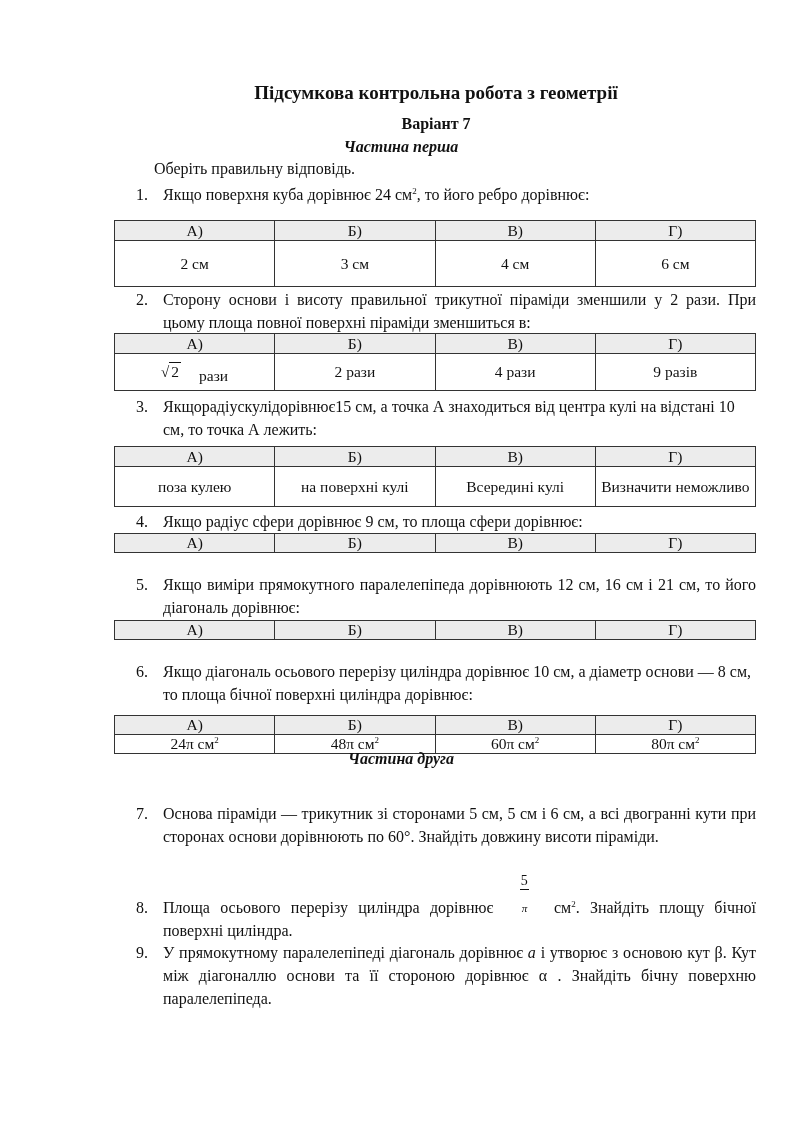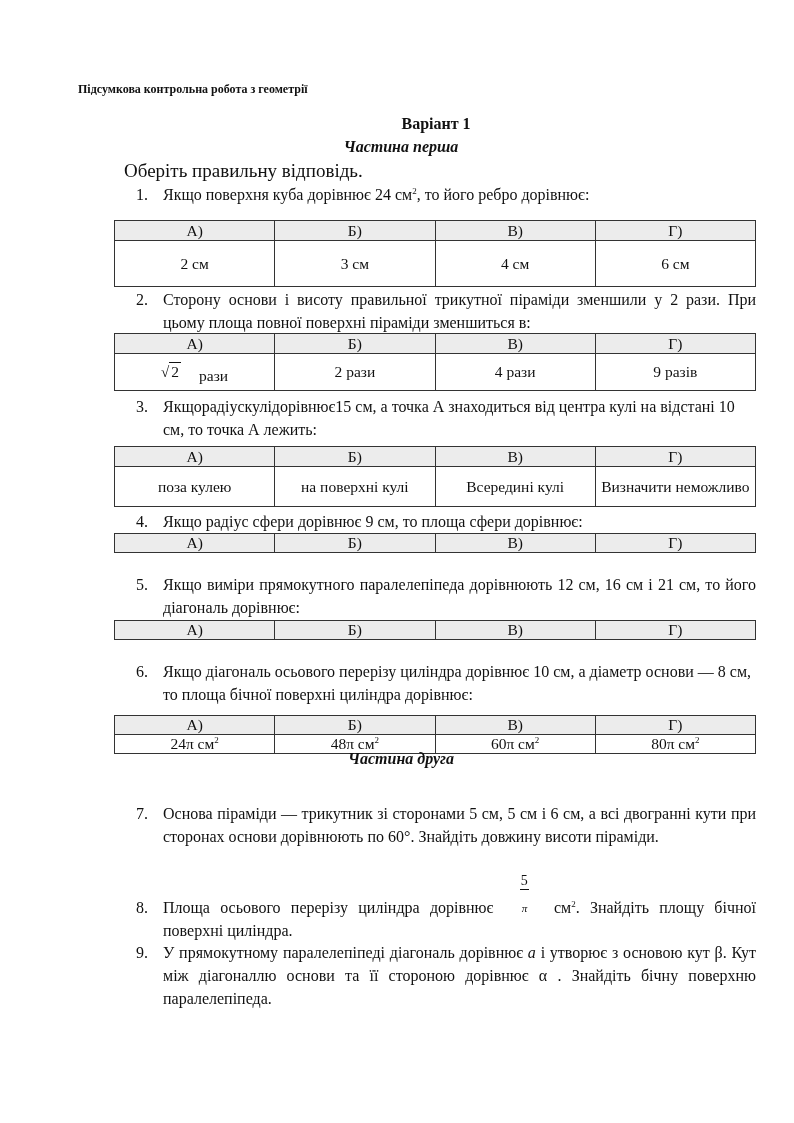--- a/index.html
+++ b/index.html
@@ -1,25 +1,25 @@
 <!DOCTYPE html>
 <html><head>
 <meta charset="utf-8">
 <style>
   html, body { margin: 0; padding: 0; background: #ffffff; }
   body { width: 794px; height: 1123px; position: relative; overflow: hidden;
          font-family: "Liberation Serif", "DejaVu Serif", serif; color: #111; }
   .page { position: absolute; left: 0; top: 0; width: 794px; height: 1123px; }
-  .title { position: absolute; top: 82px; left: 0; width: 794px; 
-           font-weight: bold; font-size: 12px; padding-left: 78px; box-sizing: border-box; }
+  .title { position: absolute; top: 82px; left: 0; width: 794px; text-align: center;
+           font-weight: bold; font-size: 19px; padding-left: 78px; box-sizing: border-box; }
   .variant { position: absolute; top: 115px; left: 0; width: 794px; text-align: center;
              font-weight: bold; font-size: 16px; padding-left: 78px; box-sizing: border-box; }
   .part { position: absolute; left: 0; width: 724px; text-align: center;
           font-weight: bold; font-style: italic; font-size: 16px; padding-left: 78px; box-sizing: border-box; }
-  .instr { position: absolute; top: 160px; left: 124px; font-size: 19px; }
+  .instr { position: absolute; top: 160px; left: 154px; font-size: 16px; }
   .q { position: absolute; left: 136px; width: 620px; font-size: 16px; line-height: 23px; }
   .q .num { position: absolute; left: 0; top: 0; }
   .q .txt { margin-left: 27px; display: block; }
   .q.just .txt { text-align: justify; text-align-last: left; }
   sup { font-size: 9px; vertical-align: 6px; line-height: 0; }
   table.ans { position: absolute; left: 114px; width: 642px; border-collapse: collapse;
               font-size: 15.5px; table-layout: fixed; }
   table.ans td { border: 1px solid #333; text-align: center; padding: 0; width: 25%; }
   table.ans tr.hdr td { background: #ececec; }
   .sqrt { display: inline-block; position: relative; margin-right: 18px; }
@@ -29,21 +29,21 @@
   .frac .fn { position: absolute; top: -26px; left: 4px; font-size: 14px; border-bottom: 1px solid #111; line-height: 16px; padding: 0 1px; }
   .frac .fd { position: absolute; top: -2px; left: 6px; font-size: 11px; font-style: italic; }
   .it { font-style: italic; }
 </style>
 </head>
 <body>
 
 <div class="page">
 
   <div class="title">Підсумкова контрольна робота з геометрії</div>
-  <div class="variant">Варіант 1</div>
+  <div class="variant">Варіант 7</div>
   <div class="part" style="top:138px;">Частина перша</div>
   <div class="instr">Оберіть правильну відповідь.</div>
 
   <div class="q" style="top:183px;">
     <span class="num">1.</span>
     <span class="txt"><span>Якщо поверхня куба дорівнює 24 см</span><sup>2</sup><span>, то його ребро дорівнює:</span></span>
   </div>
   <table class="ans" style="top:220px;">
     <tbody>
         <tr class="hdr" style="height:20px;">

